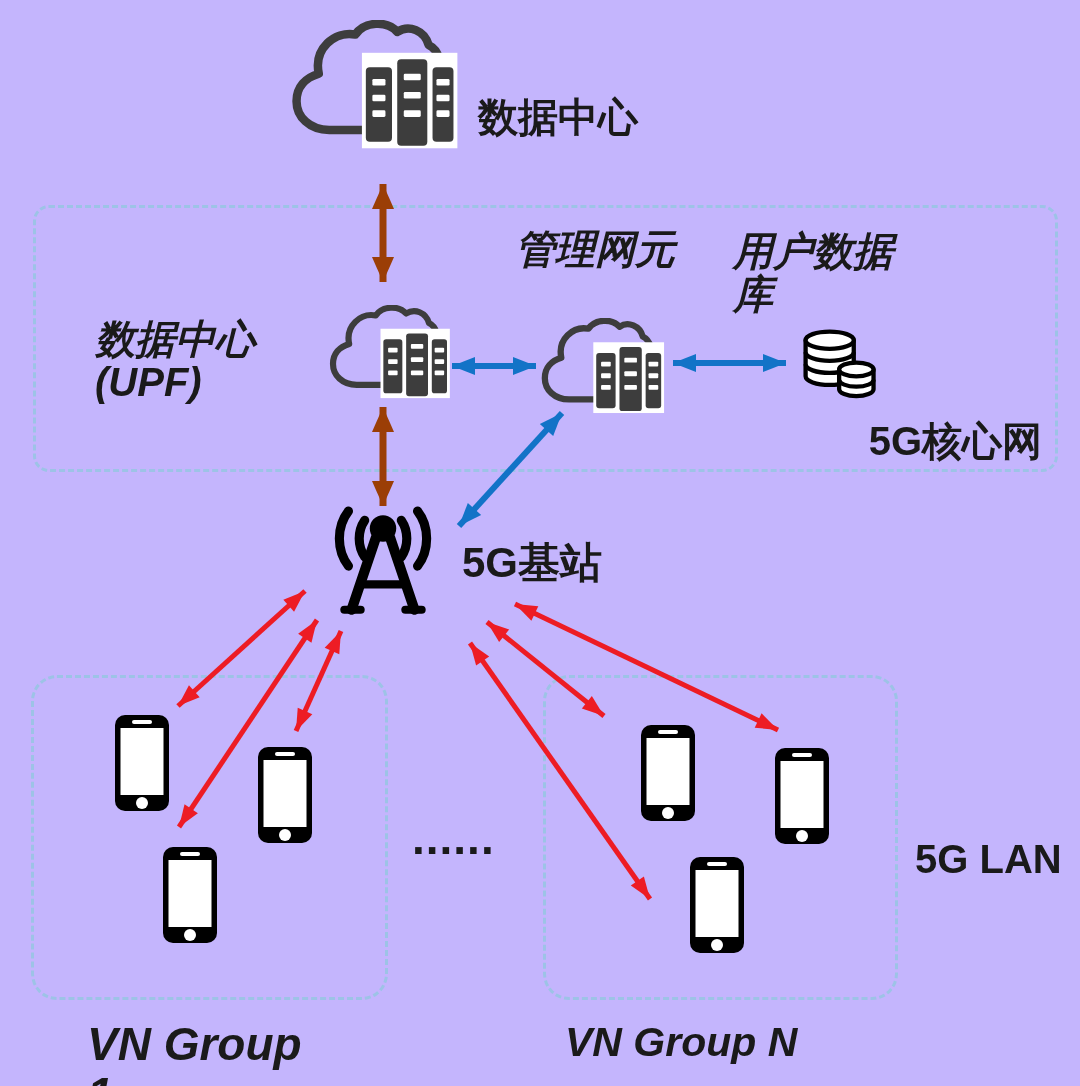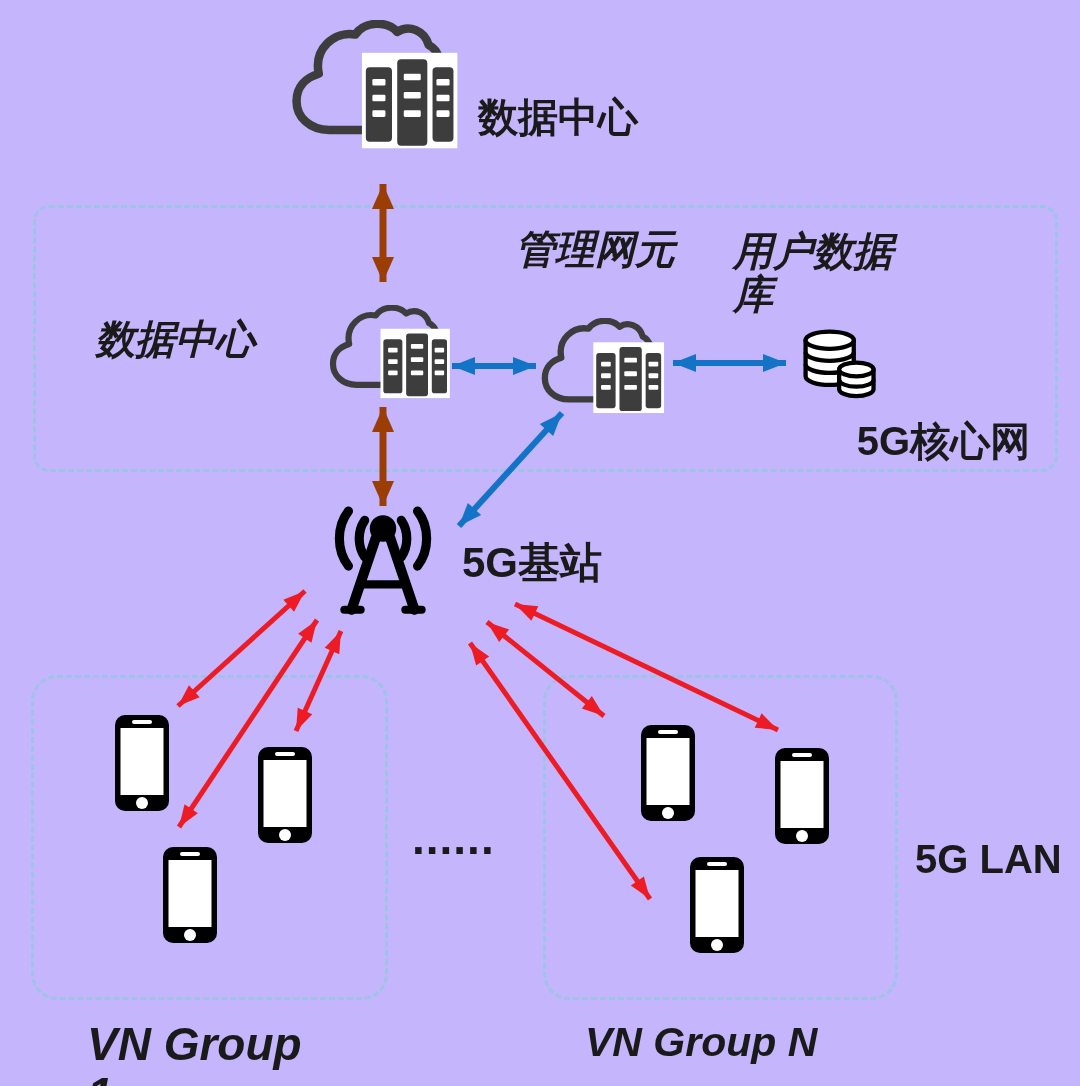--- a/index.html
+++ b/index.html
@@ -18,21 +18,21 @@
   }
   .abs{position:absolute;}
   .dashed-box{
     position:absolute;border:3px dashed var(--box-border);background:transparent;
   }
   .lbl{
     position:absolute;font-weight:700;color:var(--text-color);white-space:nowrap;
     line-height:1.08;
   }
   .center{text-align:left;white-space:normal;font-style:italic;}
-  .right{text-align:center;}
+  .right{text-align:right;}
   svg{display:block;}
   .stroke-ink{stroke:var(--ink);}
   .stroke-icon{stroke:var(--icon-color);}
   .fill-icon{fill:var(--icon-color);}
   .fill-ink{fill:var(--ink);}
   .arrow-red{stroke:var(--arrow-red);}
   .arrow-blue{stroke:var(--arrow-blue);}
   .arrow-brown{stroke:var(--arrow-brown);}
   .mk-red{fill:var(--arrow-red);}
   .mk-blue{fill:var(--arrow-blue);}
@@ -114,20 +114,21 @@
       <rect x="87" y="41" width="13" height="5" rx="1"></rect>
         <rect x="87" y="55" width="13" height="5" rx="1"></rect>
         <rect x="87" y="69" width="13" height="5" rx="1"></rect>
       <rect x="112" y="45" width="10" height="5" rx="1"></rect>
         <rect x="112" y="57" width="10" height="5" rx="1"></rect>
         <rect x="112" y="69" width="10" height="5" rx="1"></rect>
     </g>
   </svg>
   <div class="lbl center" style="left:95px;top:318px;width:240px;font-size:40px;">
     <div>数据中心</div>
+    <div>(UPF)</div>
   </div>
 
   <svg class="abs" style="left:540px;top:318px;" width="126" height="97" viewBox="0 0 130 100">
     <path class="stroke-icon" d="M62,84 L30,84 C15,84 5,74 5,62 C5,51 12,44 22,41 C18,22 34,8 50,11 C57,1 74,0 82,9 C91,3 103,8 106,19 C114,23 117,34 111,41" fill="none" stroke-width="6.5" stroke-linecap="round" stroke-linejoin="round"></path>
     <rect x="55" y="25" width="73" height="73" fill="#fff"></rect>
     <rect class="fill-icon" x="58" y="36" width="20" height="57" rx="3"></rect>
     <rect class="fill-icon" x="82" y="30" width="23" height="66" rx="3"></rect>
     <rect class="fill-icon" x="109" y="36" width="16" height="57" rx="3"></rect>
     <g fill="#fff">
       <rect x="63" y="45" width="10" height="5" rx="1"></rect>
@@ -215,15 +216,15 @@
     <rect x="6.5" y="14" width="43" height="67" fill="#fff"></rect>
     <rect x="18" y="6" width="20" height="4" rx="2" fill="#fff"></rect>
     <circle cx="28" cy="89" r="6" fill="#fff"></circle>
   </svg>
 
   <div class="lbl" style="left:412px;top:814px;font-size:46px;letter-spacing:1px;">......</div>
 
   <div class="lbl" style="left:915px;top:838px;font-size:40px;">5G LAN</div>
 
   <div class="lbl center" style="left:87px;top:1020px;width:240px;font-size:46px;">VN Group 1</div>
-  <div class="lbl center" style="left:585px;top:1020px;width:240px;font-size:41px;">VN Group N</div>
+  <div class="lbl center" style="left:565px;top:1020px;width:240px;font-size:41px;">VN Group N</div>
 
 </div>
 
 </body></html>

